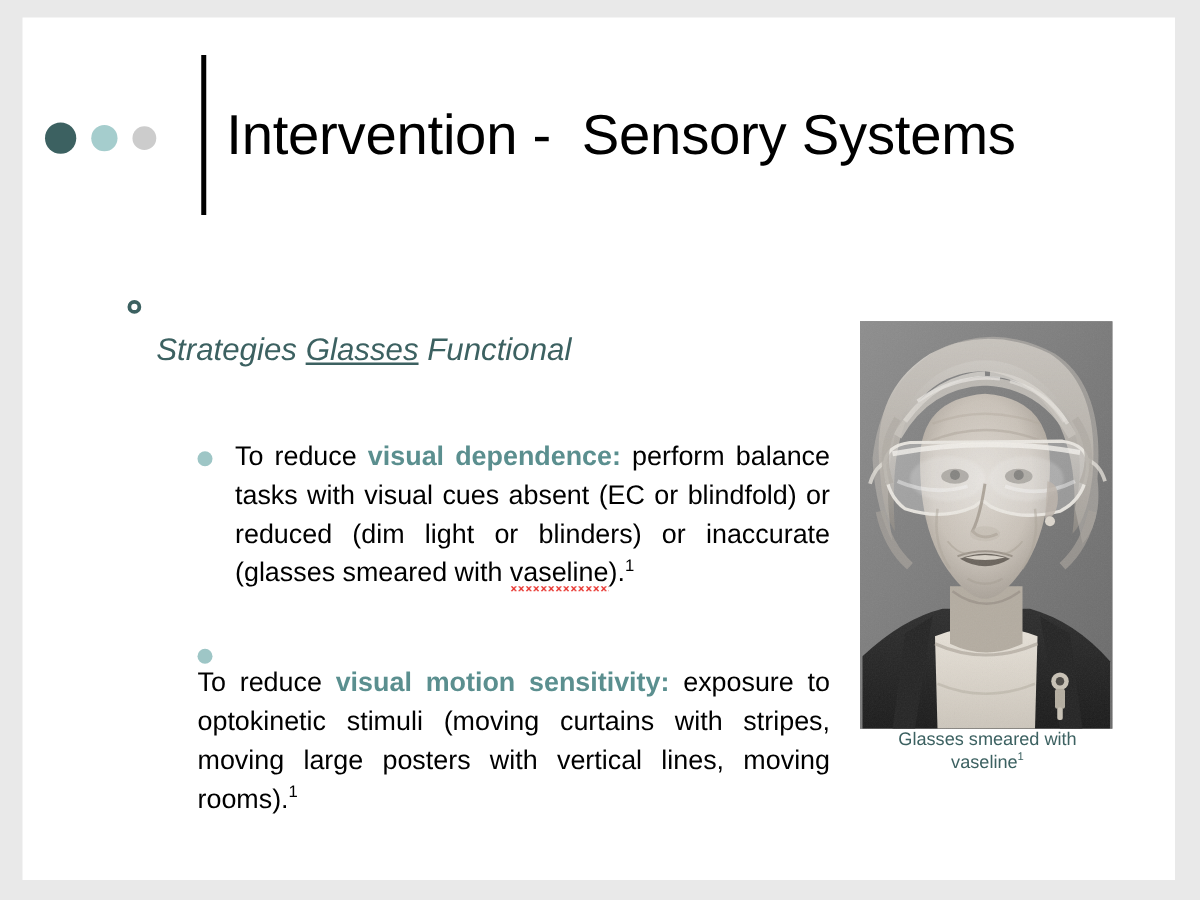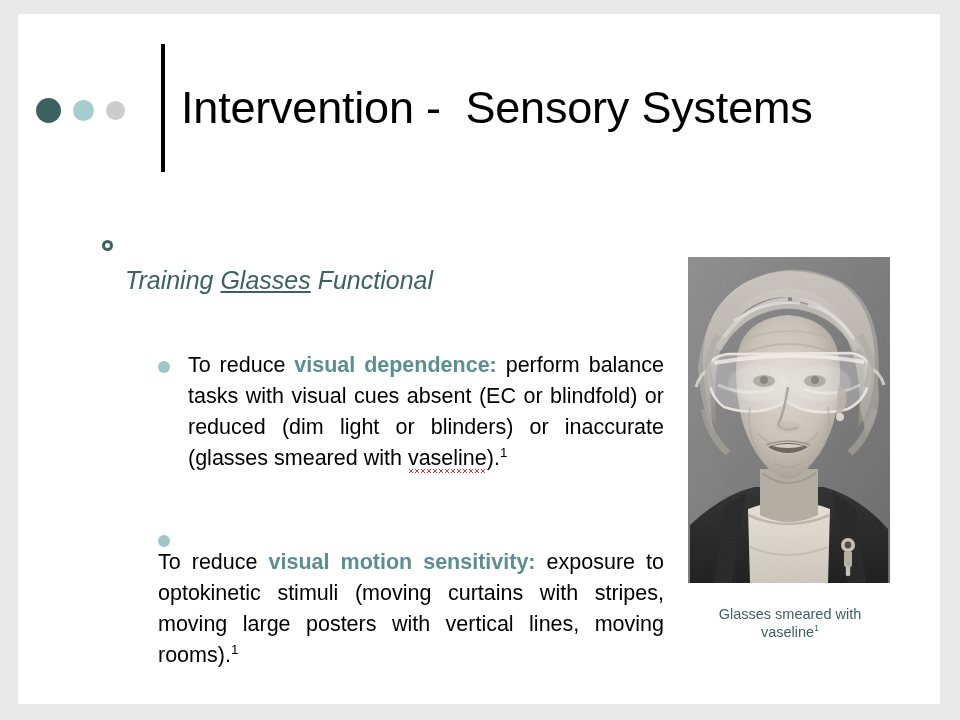--- a/index.html
+++ b/index.html
@@ -97,21 +97,21 @@
   
   .body-col {
     position: absolute;
     left: 140px;
     top: 336px;
     width: 506px;
   }
   .bullet-row {
     display: flex;
     align-items: flex-start;
-    margin-bottom: 50px;
+    margin-bottom: 34px;
   }
   .bullet-row:last-child { margin-bottom: 0; flex-direction: column; }
   .dot-bullet {
     flex: 0 0 auto;
     width: 12px;
     height: 12px;
     border-radius: 50%;
     background: #9ec6c6;
     margin-top: 11px;
     margin-right: 18px;
@@ -154,21 +154,20 @@
   }
   .photo-frame {
     width: 202px;
     height: 326px;
     position: relative;
     overflow: hidden;
     background: #6e6e6e;
   }
   .photo-frame svg { display: block; }
   .photo-caption {
-    margin-top: 22px;
     text-align: center;
     font-size: 14.5px;
     color: #3c6161;
     line-height: 18px;
   }
 </style>
 </head>
 <body>
 
 <div id="slide-root">
@@ -181,21 +180,21 @@
     </div>
 
     <div class="title-rule"></div>
 
     <div class="slide-title">Intervention -  Sensory Systems</div>
 
     <div class="subtitle-row">
       <span class="ring-bullet"></span>
       <div class="subtitle-text">
         <br>
-        <span>Training </span><span class="u">Glasses</span><span> Functional</span>
+        <span>Strategies </span><span class="u">Glasses</span><span> Functional</span>
       </div>
     </div>
 
     <div class="body-col">
 
       <div class="bullet-row">
         <span class="dot-bullet"></span>
         <div class="bullet-text"><span>To reduce </span><span class="lead">visual dependence:</span><span>  perform balance tasks with visual cues absent (EC or blindfold) or reduced (dim light or blinders) or inaccurate (glasses smeared with </span><span class="spell">vaseline</span><span>).</span><sup>1</sup></div>
       </div>
 

